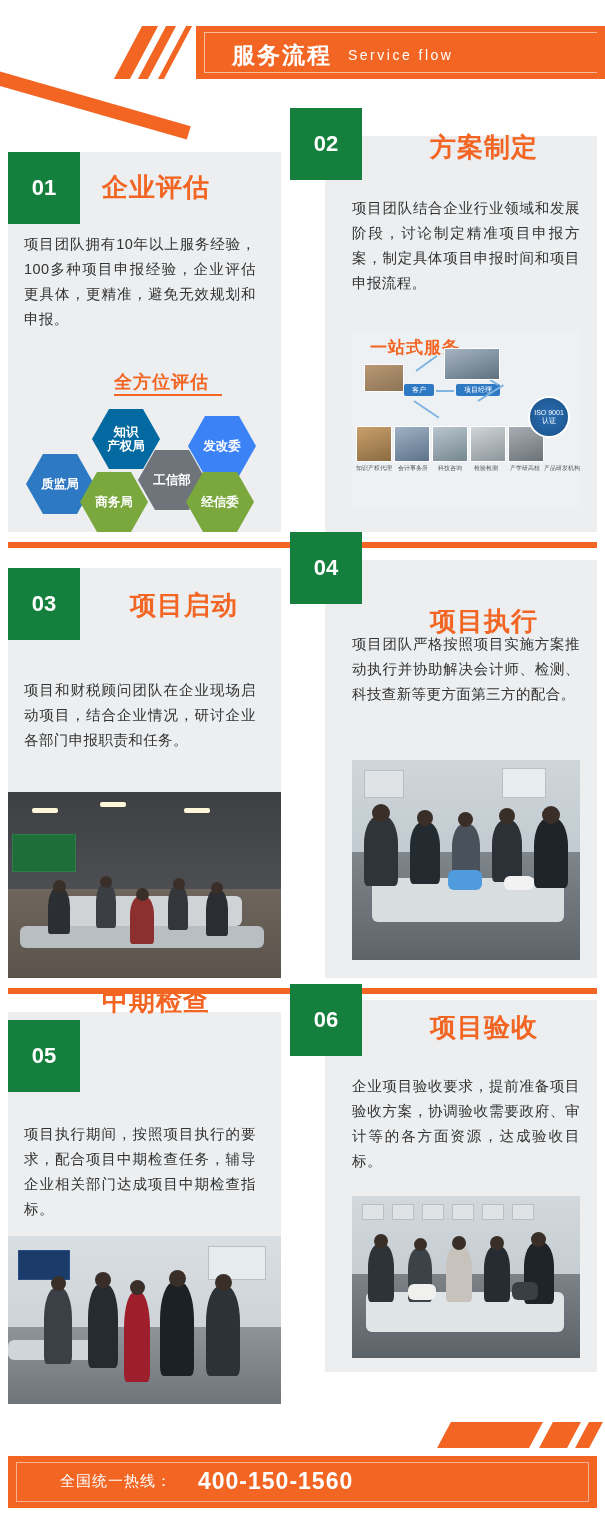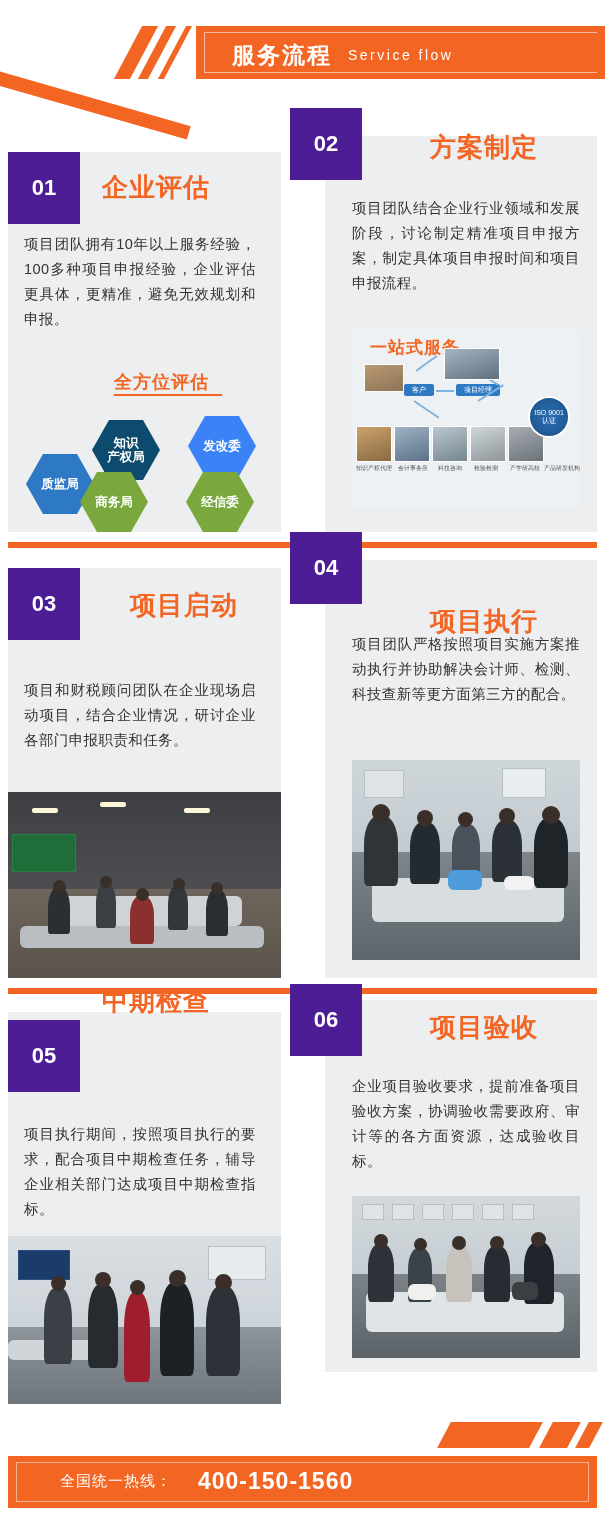--- a/index.html
+++ b/index.html
@@ -74,21 +74,21 @@
     transform-origin: left top;
   }
 
   
   .card {
     position: absolute;
     background: #eceef0;
   }
   .badge {
     position: absolute;
-    background: #4c1d95;
+    background: #15803d;
     color: #fff;
     font-size: 22px;
     font-weight: bold;
     display: flex;
     align-items: center;
     justify-content: center;
     width: 72px;
     height: 72px;
   }
   .card-title {
@@ -360,24 +360,25 @@
 </div>
 
 <div class="card" id="card01"></div>
 <div class="badge" id="badge01">01</div>
 <div class="card-title" id="title01">企业评估</div>
 <div class="card-body" id="body01">项目团队拥有10年以上服务经验，100多种项目申报经验，企业评估更具体，更精准，避免无效规划和申报。</div>
 
 <div class="hex-wrap">
   <div class="hex-title">全方位评估</div>
   <div class="hex-title-underline"></div>
-  <div class="hex hex-label-2line" style="left:74px; top:52px; background:#0c4a6e; white-space:pre-line;">知识
+  <div class="hex hex-label-2line" style="left:74px; top:41px; background:#0369a1; white-space:pre-line;">知识
 产权局</div>
   <div class="hex" style="left:170px; top:48px; background:#3b82f6;">发改委</div>
   <div class="hex" style="left:8px; top:86px; background:#2e79c4;">质监局</div>
+  <div class="hex" style="left:120px; top:82px; background:#6e747a;">工信部</div>
   <div class="hex" style="left:62px; top:104px; background:#7aa83c;">商务局</div>
   <div class="hex" style="left:168px; top:104px; background:#7aa83c;">经信委</div>
 </div>
 
 <div class="card" id="card02"></div>
 <div class="badge" id="badge02">02</div>
 <div class="card-title" id="title02">方案制定</div>
 <div class="card-body" id="body02">项目团队结合企业行业领域和发展阶段，讨论制定精准项目申报方案，制定具体项目申报时间和项目申报流程。</div>
 
 <div class="oss">

